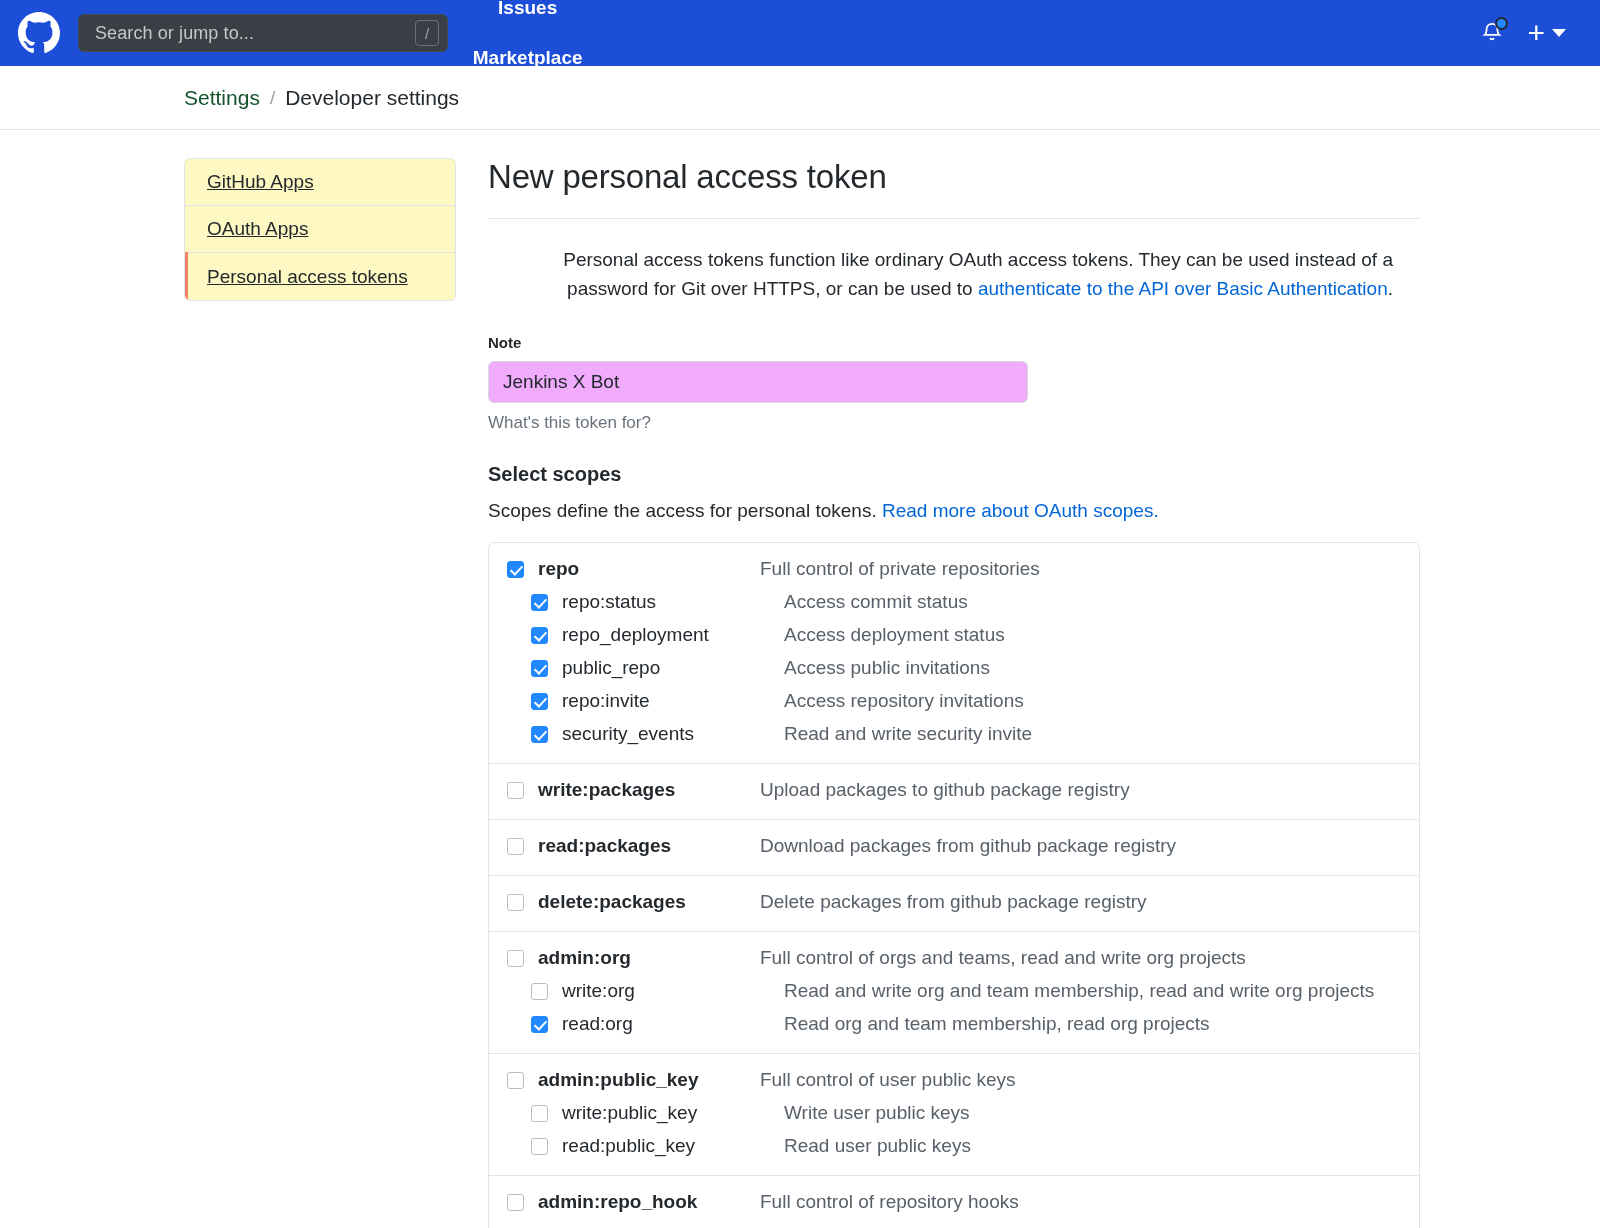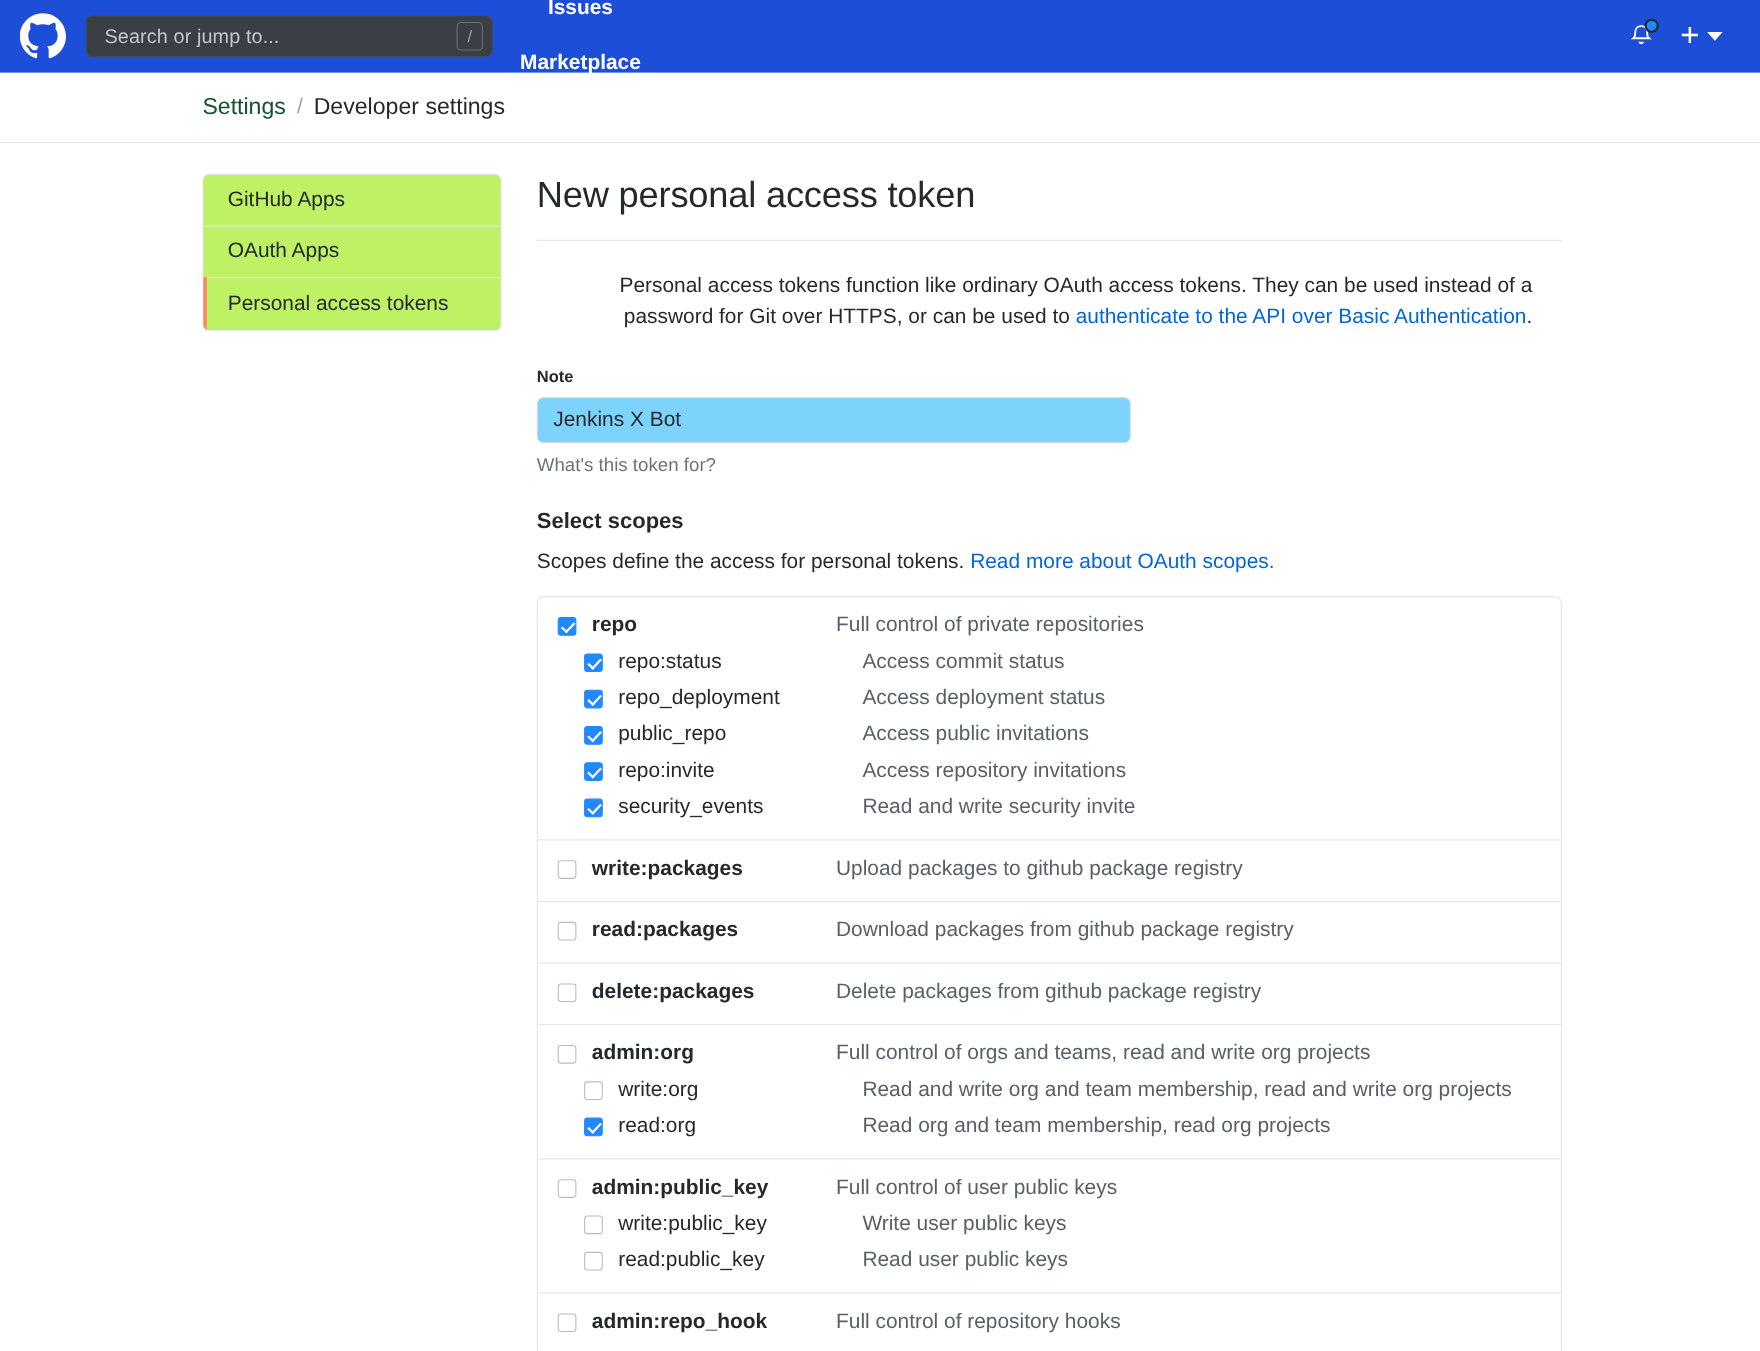--- a/index.html
+++ b/index.html
@@ -105,21 +105,22 @@
   .crumb-sep { color: #9aa0a6; font-size: 19px; margin: 0 10px; }
   .crumb-current { color: #24292e; font-size: 21px; }
 
   
   .page { display: flex; padding-top: 28px; }
   .sidebar { width: 272px; margin-left: 184px; flex: 0 0 272px; }
   .side-menu {
     border: 1px solid #e1e4e8;
     border-radius: 6px;
     overflow: hidden;
-    background: #bef264;
+    background: #fef9c3;
+    text-decoration: underline;
   }
   .side-item {
     height: 47px;
     display: flex;
     align-items: center;
     padding-left: 22px;
     font-size: 19px;
     color: #24292e;
     border-bottom: 1px solid #e1e4e8;
     position: relative;
@@ -160,21 +161,21 @@
     font-size: 15px;
     font-weight: bold;
     color: #24292e;
   }
   .note-input {
     margin-top: 10px;
     width: 540px;
     height: 42px;
     border: 1px solid #d6dade;
     border-radius: 6px;
-    background: #7dd3fc;
+    background: #f0abfc;
     display: flex;
     align-items: center;
     padding: 0 14px;
     font-size: 19px;
     color: #24292e;
   }
   .field-help {
     margin-top: 10px;
     font-size: 17px;
     color: #6a737d;

